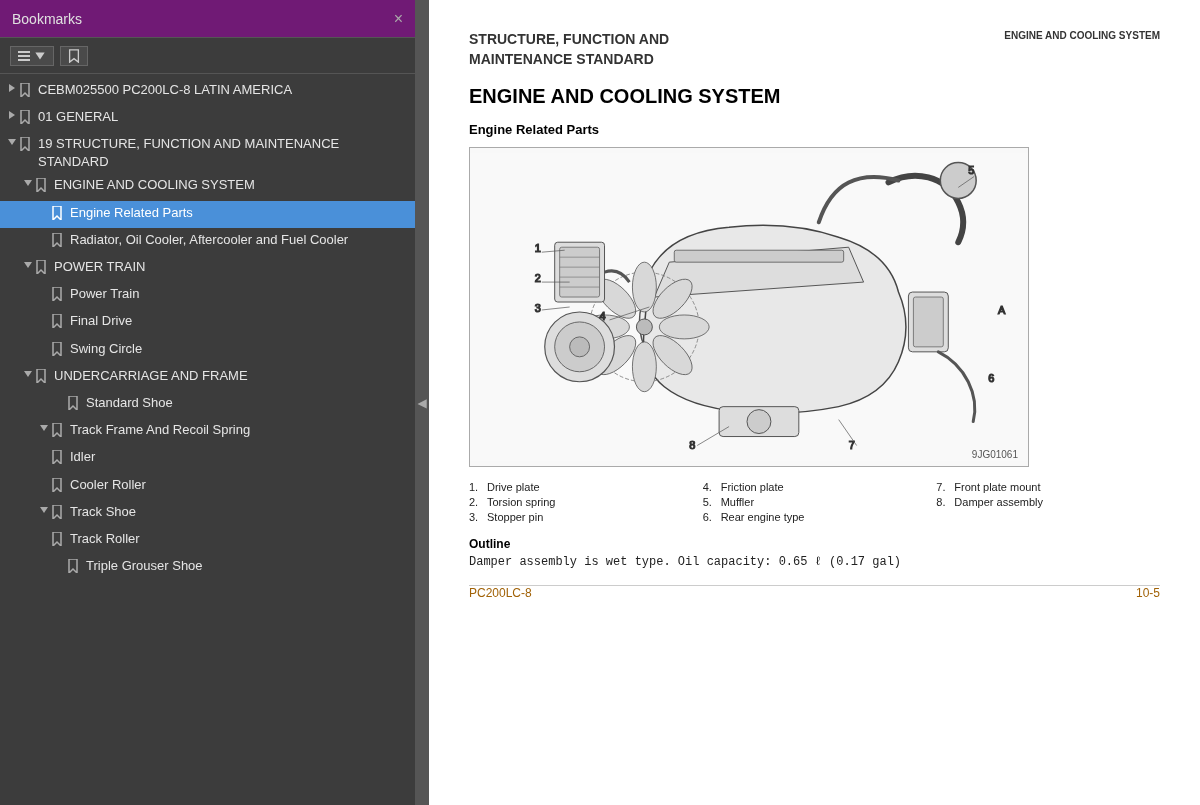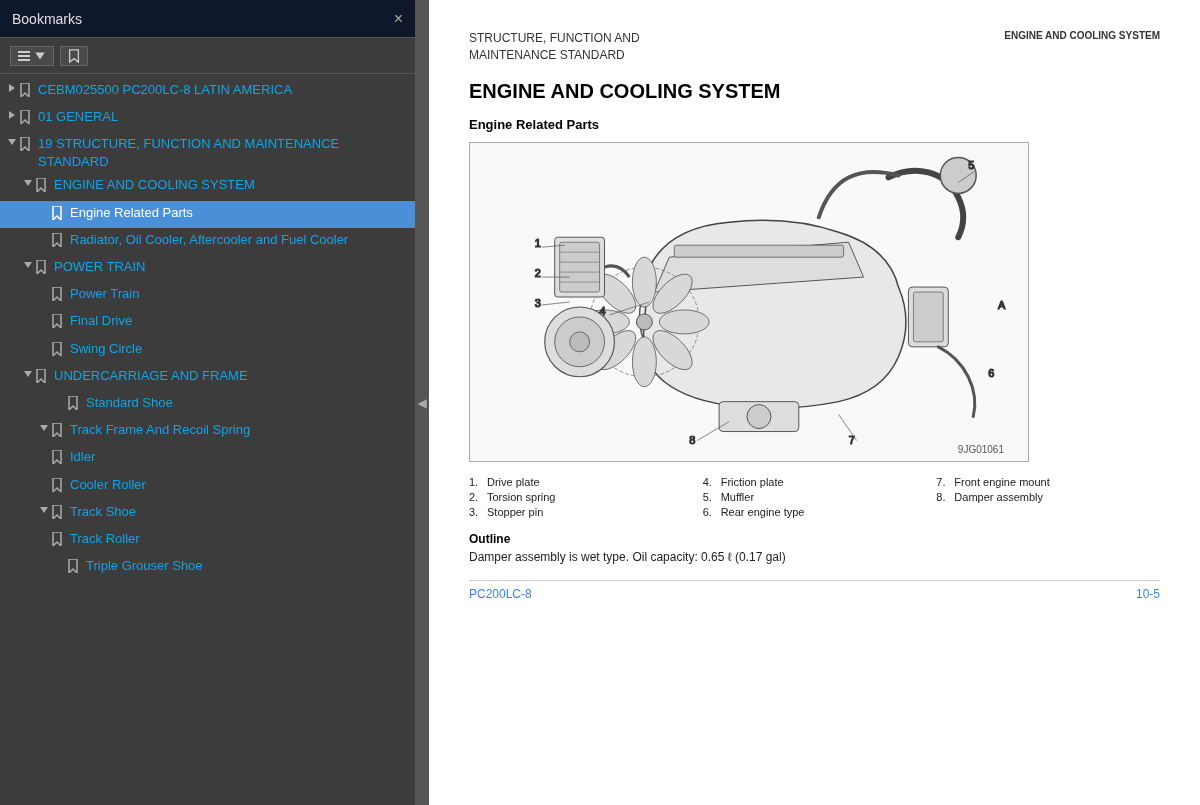--- a/index.html
+++ b/index.html
@@ -22,21 +22,21 @@
       flex-direction: column;
       height: 100%;
       overflow: hidden;
     }
 
     .bookmarks-header {
       display: flex;
       align-items: center;
       justify-content: space-between;
       padding: 8px 12px;
-      background: #0f172a;
+      background: #701a75;
       border-bottom: 1px solid #555;
       height: 38px;
     }
 
     .bookmarks-title {
       color: #e0e0e0;
       font-size: 14px;
       font-weight: normal;
     }
 
@@ -90,21 +90,21 @@
     }
     .bookmarks-tree::-webkit-scrollbar-thumb {
       background: #666;
     }
 
     .tree-item {
       display: flex;
       align-items: flex-start;
       padding: 3px 6px 3px 0;
       cursor: pointer;
-      color: #0ea5e9;
+      color: #e5e5e5;
       line-height: 1.4;
       min-height: 24px;
     }
 
     .tree-item.selected {
       background: #4a90d9;
       color: #fff;
     }
 
     .tree-item .indent {
@@ -177,22 +177,22 @@
 
     .doc-header-row {
       display: flex;
       justify-content: space-between;
       align-items: flex-start;
       margin-bottom: 16px;
       border-top: none;
     }
 
     .doc-header-left {
-      font-size: 12px;
-      font-weight: normal;
+      font-size: 14px;
+      font-weight: bold;
       color: #333;
       line-height: 1.4;
     }
 
     .doc-header-right {
       font-size: 10px;
       font-weight: bold;
       color: #333;
       text-align: right;
     }
@@ -223,21 +223,21 @@
     }
 
     .engine-diagram svg {
       width: 100%;
       height: 100%;
     }
 
     .diagram-ref {
       position: absolute;
       bottom: 6px;
-      right: 24px;
+      right: 10px;
       font-size: 10px;
       color: #555;
     }
 
     .parts-list {
       display: grid;
       grid-template-columns: 1fr 1fr 1fr;
       gap: 3px 10px;
       margin-bottom: 14px;
       font-size: 11px;
@@ -260,29 +260,29 @@
 
     .outline-title {
       font-weight: bold;
       font-size: 12px;
       margin-bottom: 4px;
     }
 
     .outline-text {
       font-size: 12px;
       color: #222;
+      font-family: Liberation Mono, monospace;
     }
 
     .doc-footer {
       display: flex;
       justify-content: space-between;
       font-size: 12px;
-      color: #3b82f6;
+      color: #a16207;
       border-top: 1px solid #ccc;
-      padding-top: 6px;
       margin-top: 10px;
     }
   </style>
 </head>
 <body>
 
 <div class="left-panel">
   <div class="bookmarks-header">
     <span class="bookmarks-title">Bookmarks</span>
     <button class="close-btn">×</button>
@@ -570,21 +570,21 @@
     <div class="part-entry">
           <span class="part-num">1.</span>
           <span>Drive plate</span>
         </div>
         <div class="part-entry">
           <span class="part-num">4.</span>
           <span>Friction plate</span>
         </div>
         <div class="part-entry">
           <span class="part-num">7.</span>
-          <span>Front engine mount</span>
+          <span>Front plate mount</span>
         </div>
         <div class="part-entry">
           <span class="part-num">2.</span>
           <span>Torsion spring</span>
         </div>
         <div class="part-entry">
           <span class="part-num">5.</span>
           <span>Muffler</span>
         </div>
         <div class="part-entry">

